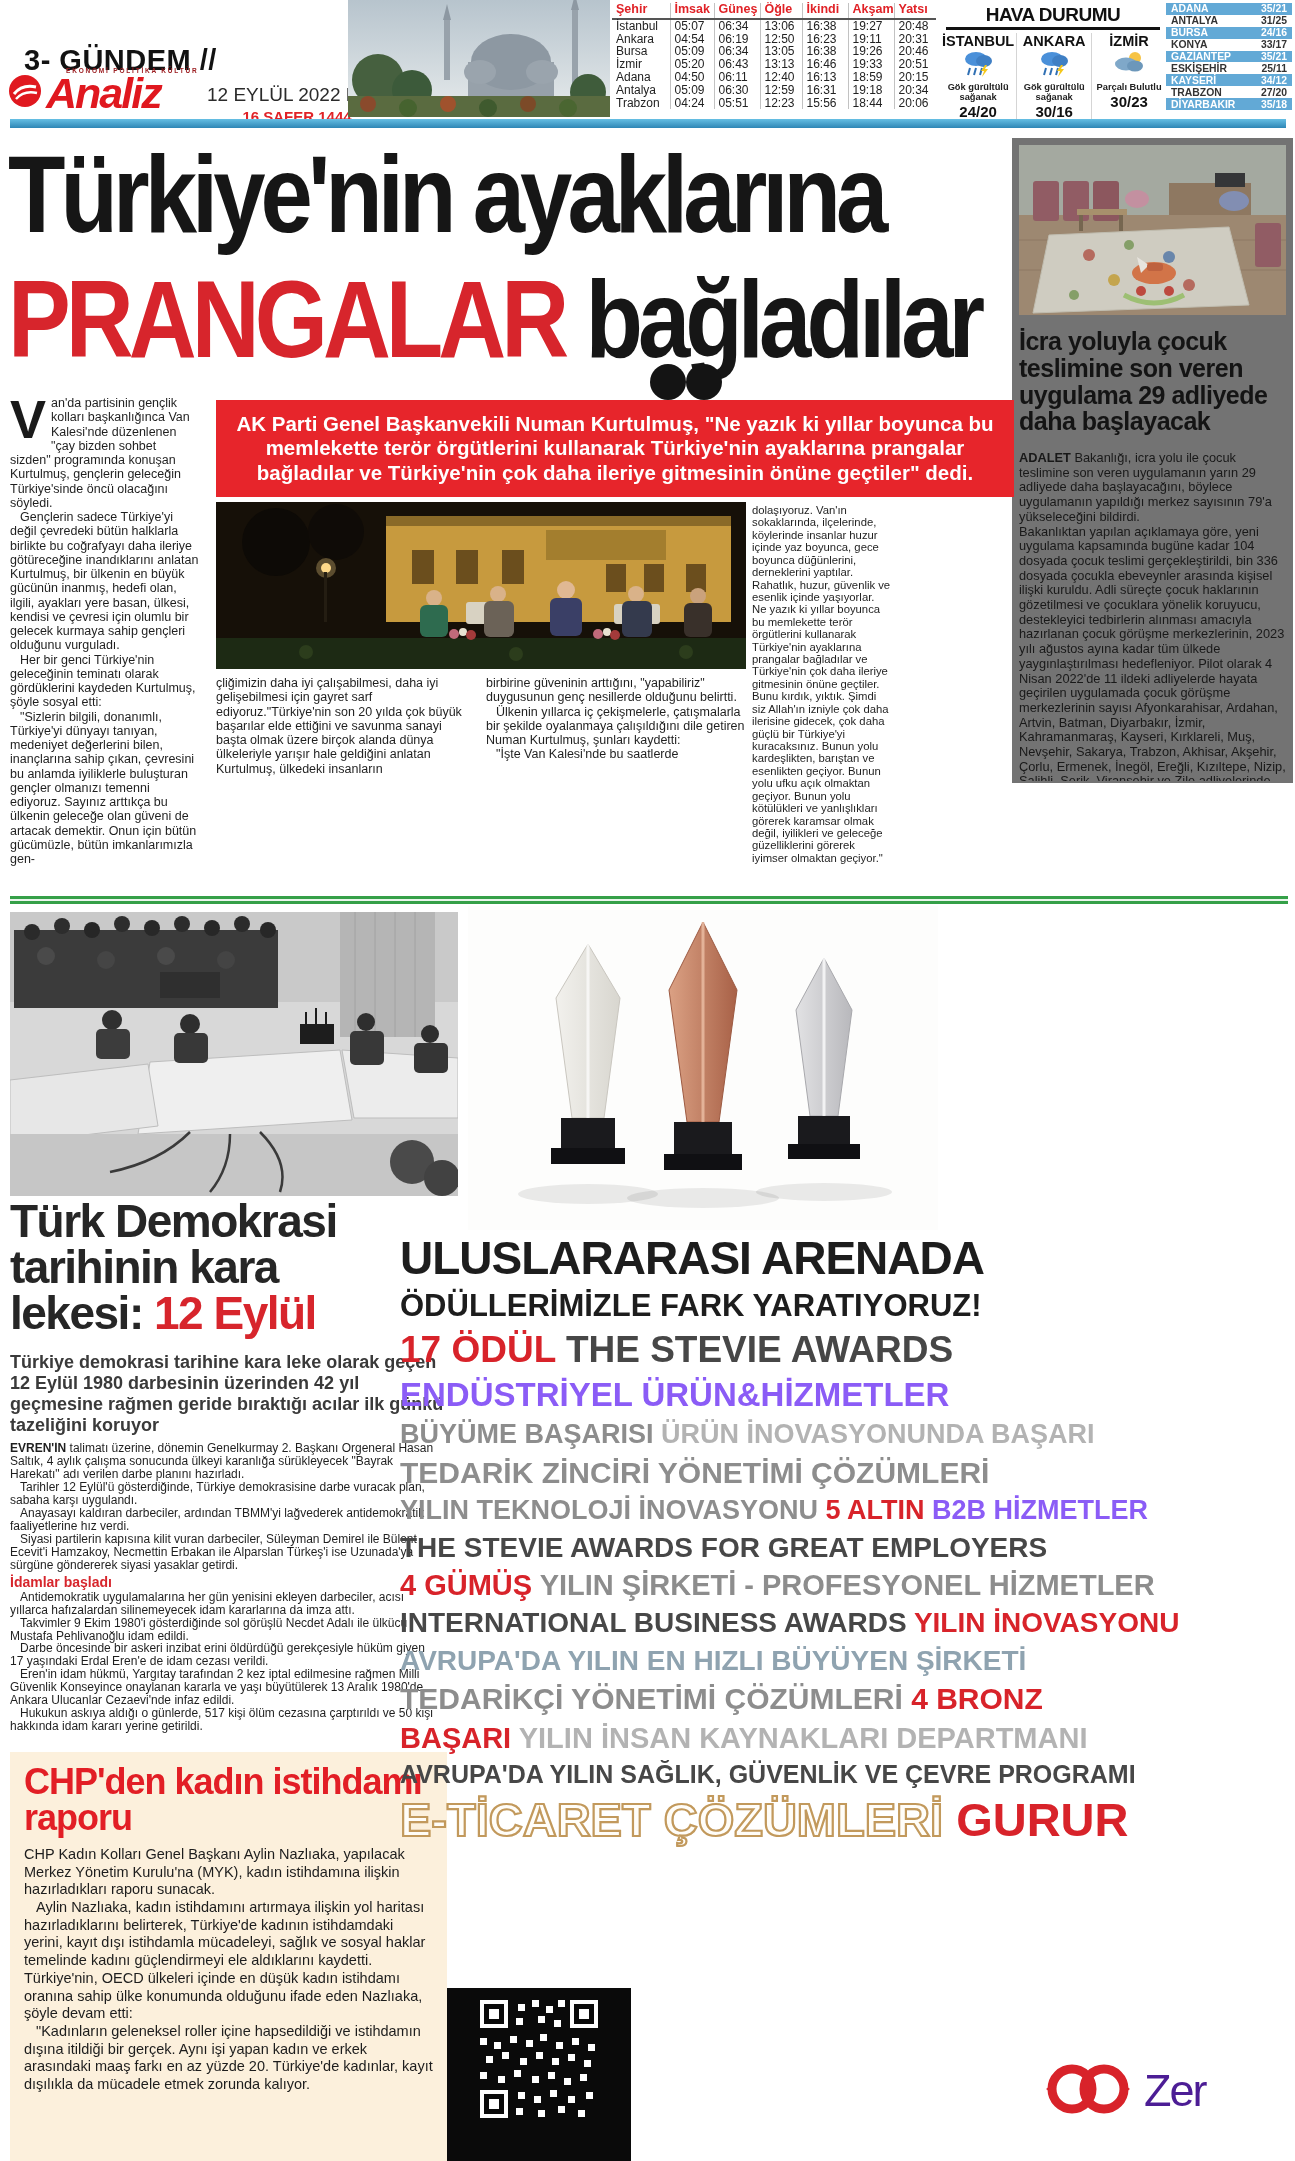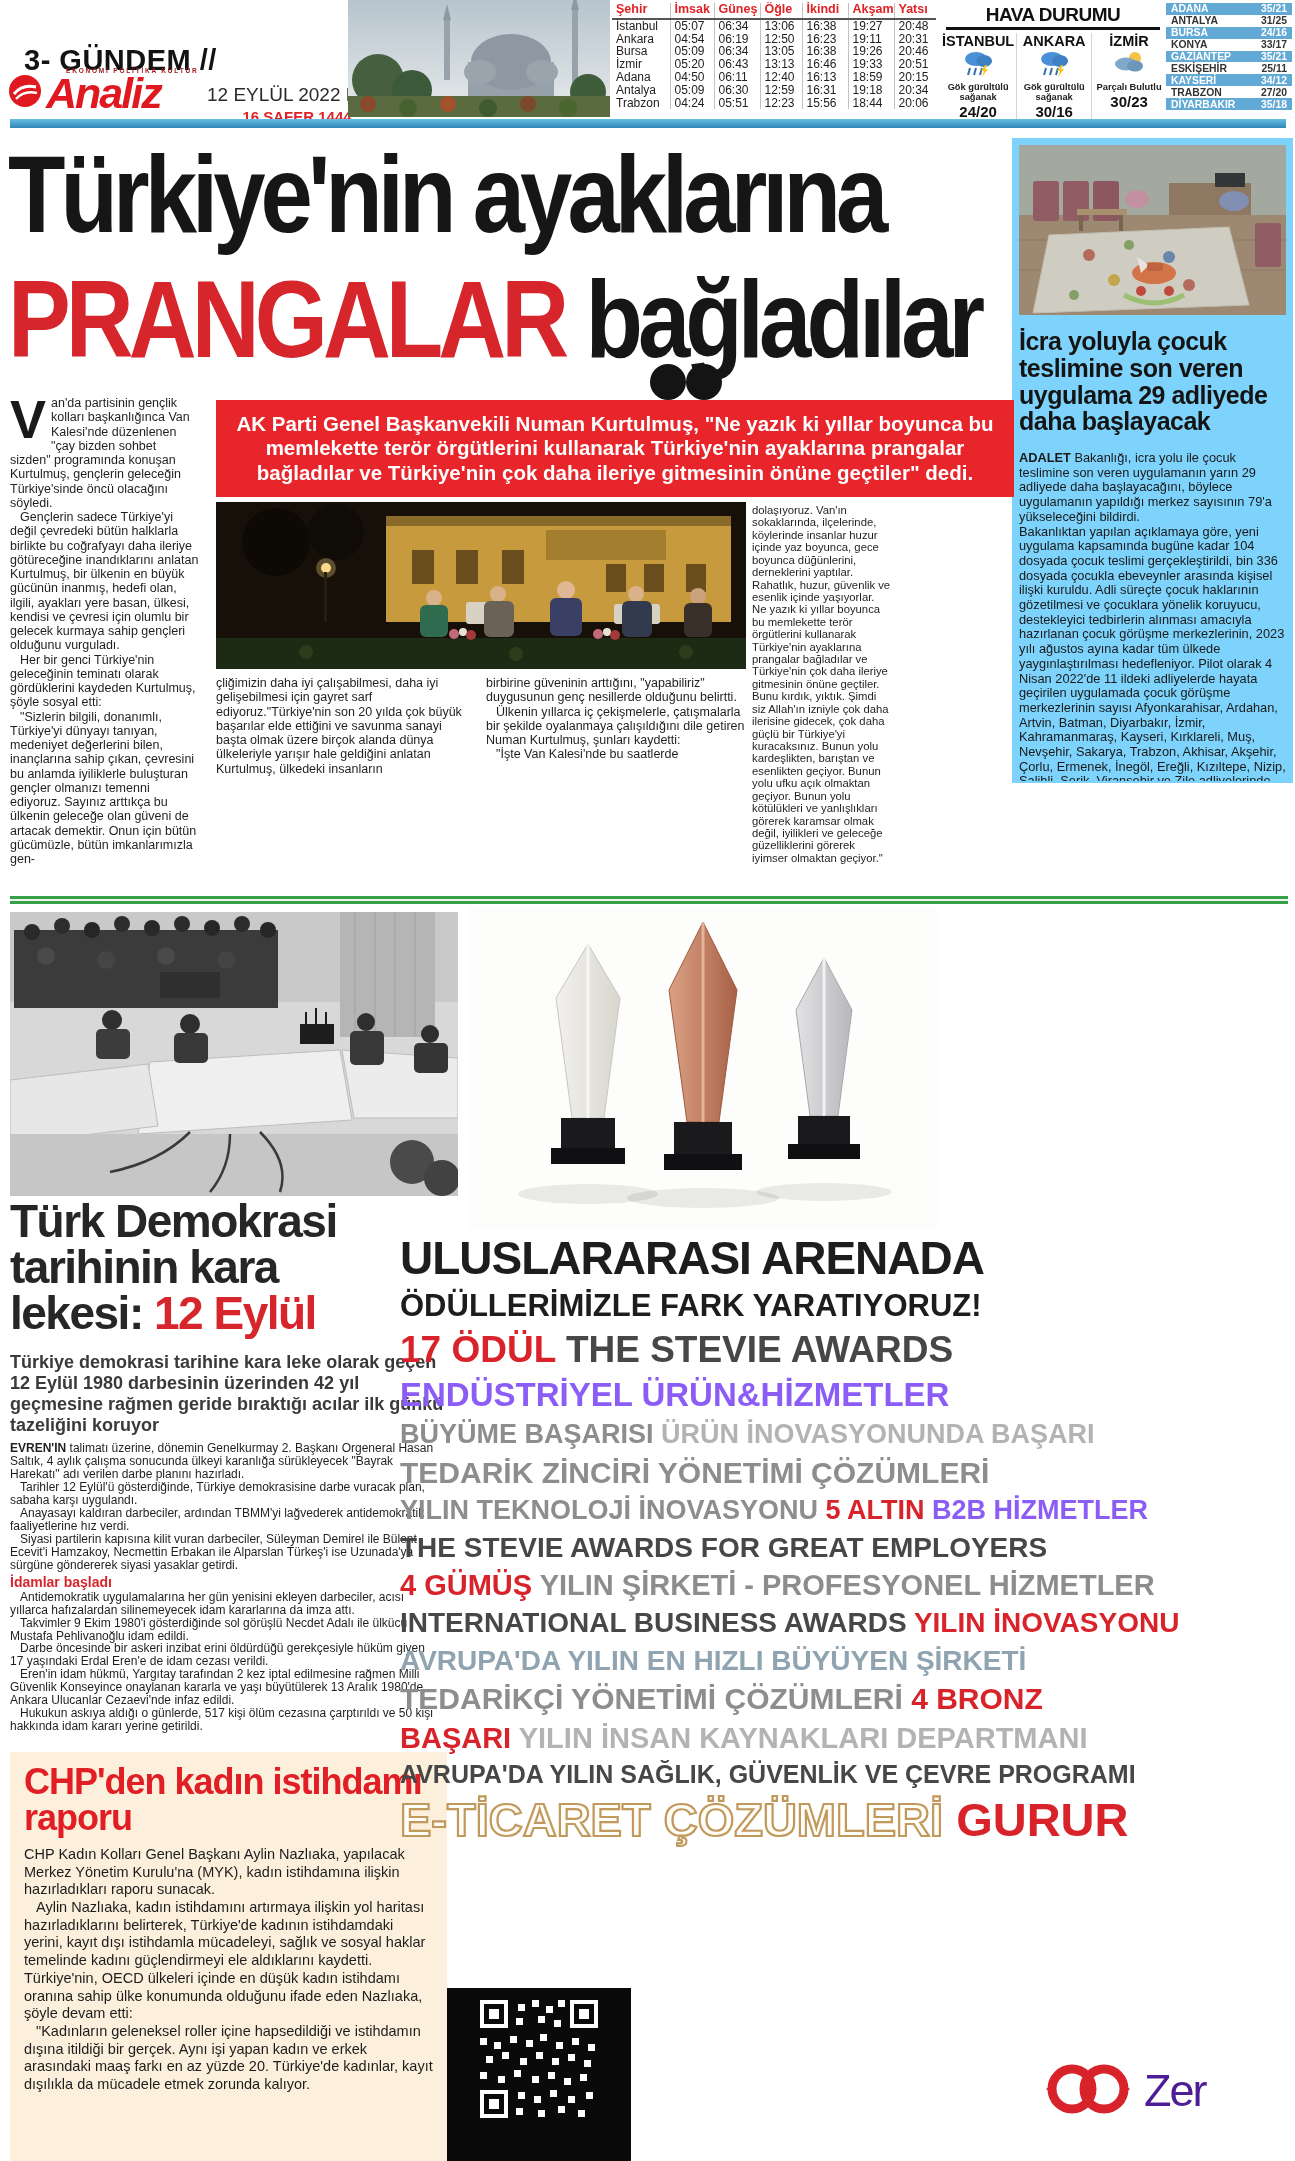--- a/index.html
+++ b/index.html
@@ -45,21 +45,21 @@
             text-align:center;font-size:20.5px;font-weight:700;line-height:1.18;padding:6px 20px;box-sizing:border-box;z-index:2}
   .qmark{z-index:1}
 
   
   .cols{font-size:12.5px;line-height:1.14;color:#1f1f1f;overflow:hidden}
   .cols p{margin:0}
   .cols p.ind{text-indent:10px}
   .dropcap{float:left;font-size:54px;line-height:44px;font-weight:700;padding:1px 5px 0 0;color:#1a1a1a}
 
   
-  .sidebar{background:#7dd3fc;padding:7px;box-sizing:border-box}
+  .sidebar{background:#737373;padding:7px;box-sizing:border-box}
   .sb-title{font-size:25px;font-weight:700;line-height:1.07;color:#141414;letter-spacing:-.5px;margin-top:9px}
   .sb-body{font-size:12.8px;line-height:1.15;color:#191919;margin-top:16px;overflow:hidden}
   .sb-body p{margin:0}
   .sb-body .lead{font-weight:700}
 
   .greenrule{background:linear-gradient(180deg,#35a048 0 3px,#eaf5ec 3px 5px,#35a048 5px 8px)}
 
   
   .demo-title{font-size:46px;font-weight:700;letter-spacing:-1.5px;line-height:1.0;color:#262626}
   .demo-title .red{color:#d7252c}

